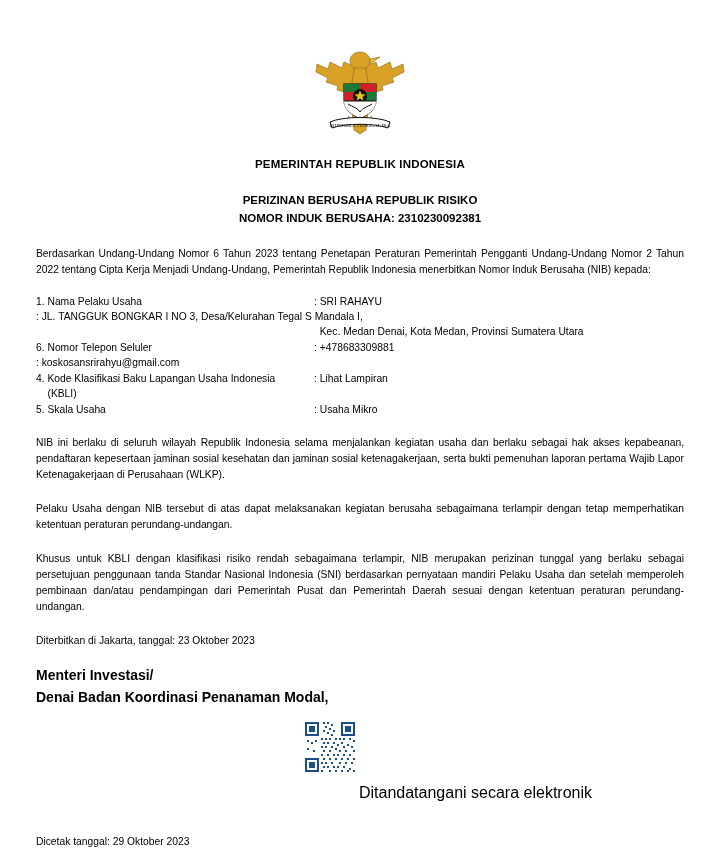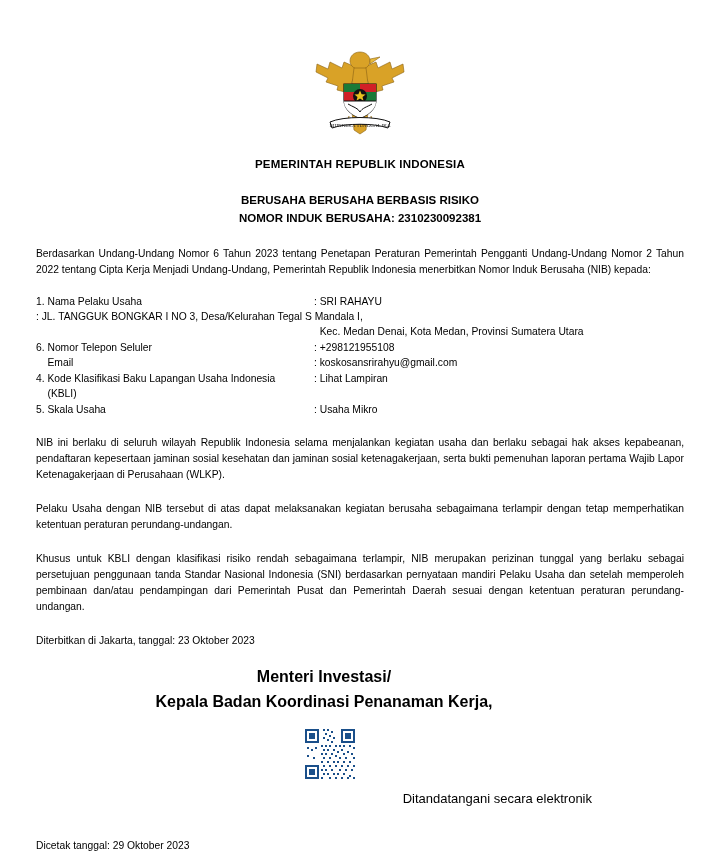--- a/index.html
+++ b/index.html
@@ -84,43 +84,43 @@
     white-space: pre-wrap;
   }
 
   
   .issued {
     font-size: 10.3px;
     margin-top: 20px;
   }
   .sign-block {
     margin-top: 18px;
-    text-align: center;
+    text-align: left;
     padding-right: 72px;
-    font-size: 16px;
+    font-size: 14px;
     font-weight: bold;
     line-height: 1.6;
   }
   .qr-wrap {
     display: flex;
     justify-content: center;
     margin-top: 12px;
     padding-right: 60px;
   }
   .qr {
     width: 54px;
     height: 54px;
     background: #ffffff;
     position: relative;
   }
   .qr svg { display:block; }
   .signed-note {
     text-align: right;
     padding-right: 92px;
-    font-size: 13px;
+    font-size: 16px;
     margin-top: 10px;
   }
   .printed {
     font-size: 10.3px;
     margin-top: 34px;
   }
 </style>
 </head>
 <body>
 
@@ -169,44 +169,43 @@
           <path d="M22 84 C35 78 69 78 82 84 L80 90 C66 85 38 85 24 90 Z" fill="#ffffff" stroke="#111" stroke-width="1"></path>
           <text x="52" y="89" font-size="5" text-anchor="middle" fill="#111" font-family="Liberation Serif, serif">BHINNEKA TUNGGAL IKA</text>
         </g>
       </svg>
     </div>
   </div>
 
   <div class="head-1">PEMERINTAH REPUBLIK INDONESIA</div>
 
   <div class="head-2">
-    <div>BERUSAHA BERUSAHA BERBASIS RISIKO</div>
+    <div>PERIZINAN BERUSAHA REPUBLIK RISIKO</div>
     <div>NOMOR INDUK BERUSAHA: 2310230092381</div>
   </div>
 
   <div class="para">Berdasarkan Undang-Undang Nomor 6 Tahun 2023 tentang Penetapan Peraturan Pemerintah Pengganti Undang-Undang Nomor 2 Tahun 2022 tentang Cipta Kerja Menjadi Undang-Undang, Pemerintah Republik Indonesia menerbitkan Nomor Induk Berusaha (NIB) kepada:</div>
 
   <div class="data-list">
     <div class="data-row">
       <div class="data-label">1. Nama Pelaku Usaha</div>
       <div class="data-value">: SRI RAHAYU</div>
     </div>
     <div class="data-row">
       <div class="data-value">: JL. TANGGUK BONGKAR I NO 3, Desa/Kelurahan Tegal S Mandala I,</div>
     </div>
     <div class="data-row">
       <div class="data-label"></div>
       <div class="data-value">  Kec. Medan Denai, Kota Medan, Provinsi Sumatera Utara</div>
     </div>
     <div class="data-row">
       <div class="data-label">6. Nomor Telepon Seluler</div>
-      <div class="data-value">: +298121955108</div>
-    </div>
-    <div class="data-row">
-      <div class="data-label">    Email</div>
+      <div class="data-value">: +478683309881</div>
+    </div>
+    <div class="data-row">
       <div class="data-value">: koskosansrirahyu@gmail.com</div>
     </div>
     <div class="data-row">
       <div class="data-label">4. Kode Klasifikasi Baku Lapangan Usaha Indonesia</div>
       <div class="data-value">: Lihat Lampiran</div>
     </div>
     <div class="data-row">
       <div class="data-label">    (KBLI)</div>
       <div class="data-value"></div>
     </div>
@@ -217,21 +216,21 @@
   </div>
 
   <div class="para">NIB ini berlaku di seluruh wilayah Republik Indonesia selama menjalankan kegiatan usaha dan berlaku sebagai hak akses kepabeanan, pendaftaran kepesertaan jaminan sosial kesehatan dan jaminan sosial ketenagakerjaan, serta bukti pemenuhan laporan pertama Wajib Lapor Ketenagakerjaan di Perusahaan (WLKP).</div>
   <div class="para">Pelaku Usaha dengan NIB tersebut di atas dapat melaksanakan kegiatan berusaha sebagaimana terlampir dengan tetap memperhatikan ketentuan peraturan perundang-undangan.</div>
   <div class="para">Khusus untuk KBLI dengan klasifikasi risiko rendah sebagaimana terlampir, NIB merupakan perizinan tunggal yang berlaku sebagai persetujuan penggunaan tanda Standar Nasional Indonesia (SNI) berdasarkan pernyataan mandiri Pelaku Usaha dan setelah memperoleh pembinaan dan/atau pendampingan dari Pemerintah Pusat dan Pemerintah Daerah sesuai dengan ketentuan peraturan perundang-undangan.</div>
 
   <div class="issued">Diterbitkan di Jakarta, tanggal: 23 Oktober 2023</div>
 
   <div class="sign-block">
     <div>Menteri Investasi/</div>
-    <div>Kepala Badan Koordinasi Penanaman Kerja,</div>
+    <div>Denai Badan Koordinasi Penanaman Modal,</div>
   </div>
 
   <div class="qr-wrap">
     <div class="qr">
       <svg width="54" height="54" viewBox="0 0 27 27" xmlns="http://www.w3.org/2000/svg" shape-rendering="crispEdges">
         <rect width="27" height="27" fill="#ffffff"></rect>
         <g fill="#1a4f8a">
           <rect x="1" y="1" width="7" height="1"></rect>
             <rect x="1" y="7" width="7" height="1"></rect>
           <rect x="1" y="1" width="1" height="7"></rect>

